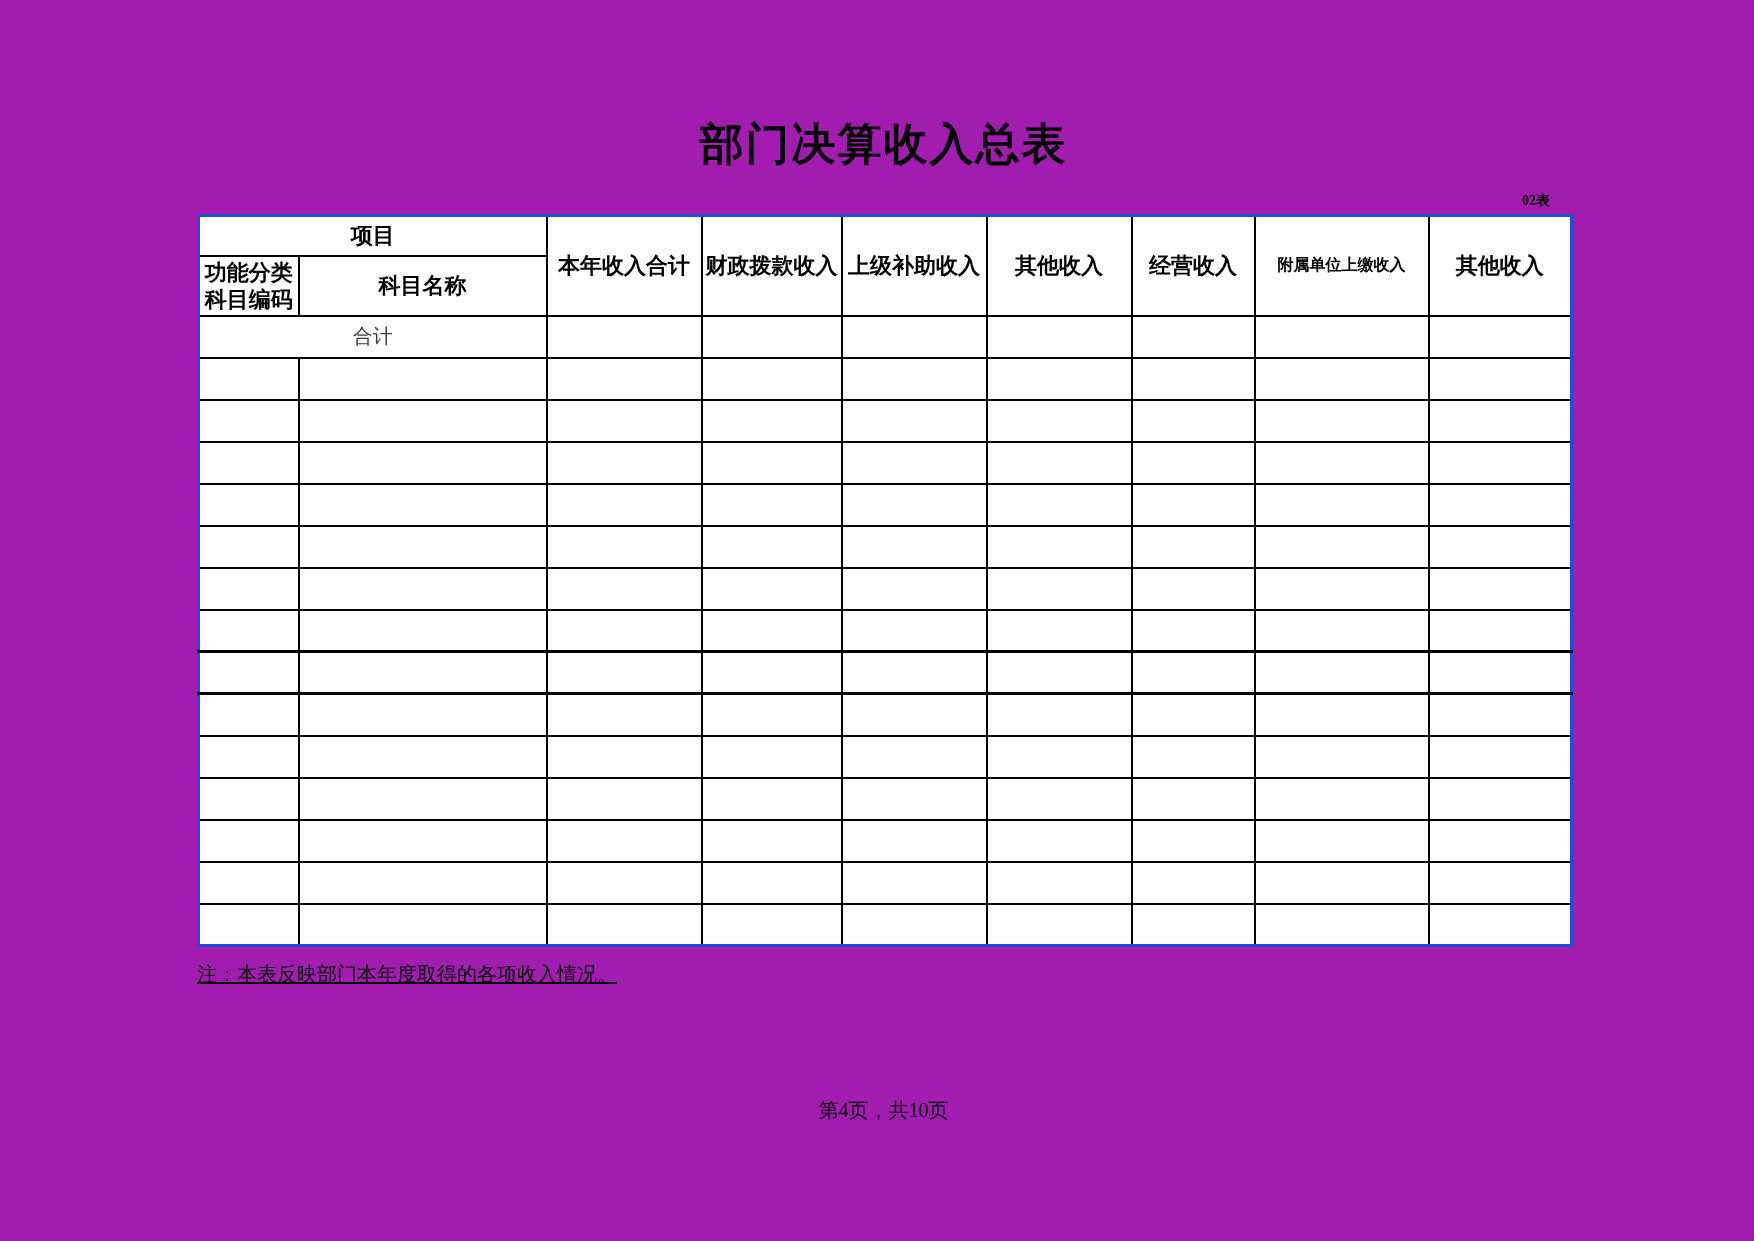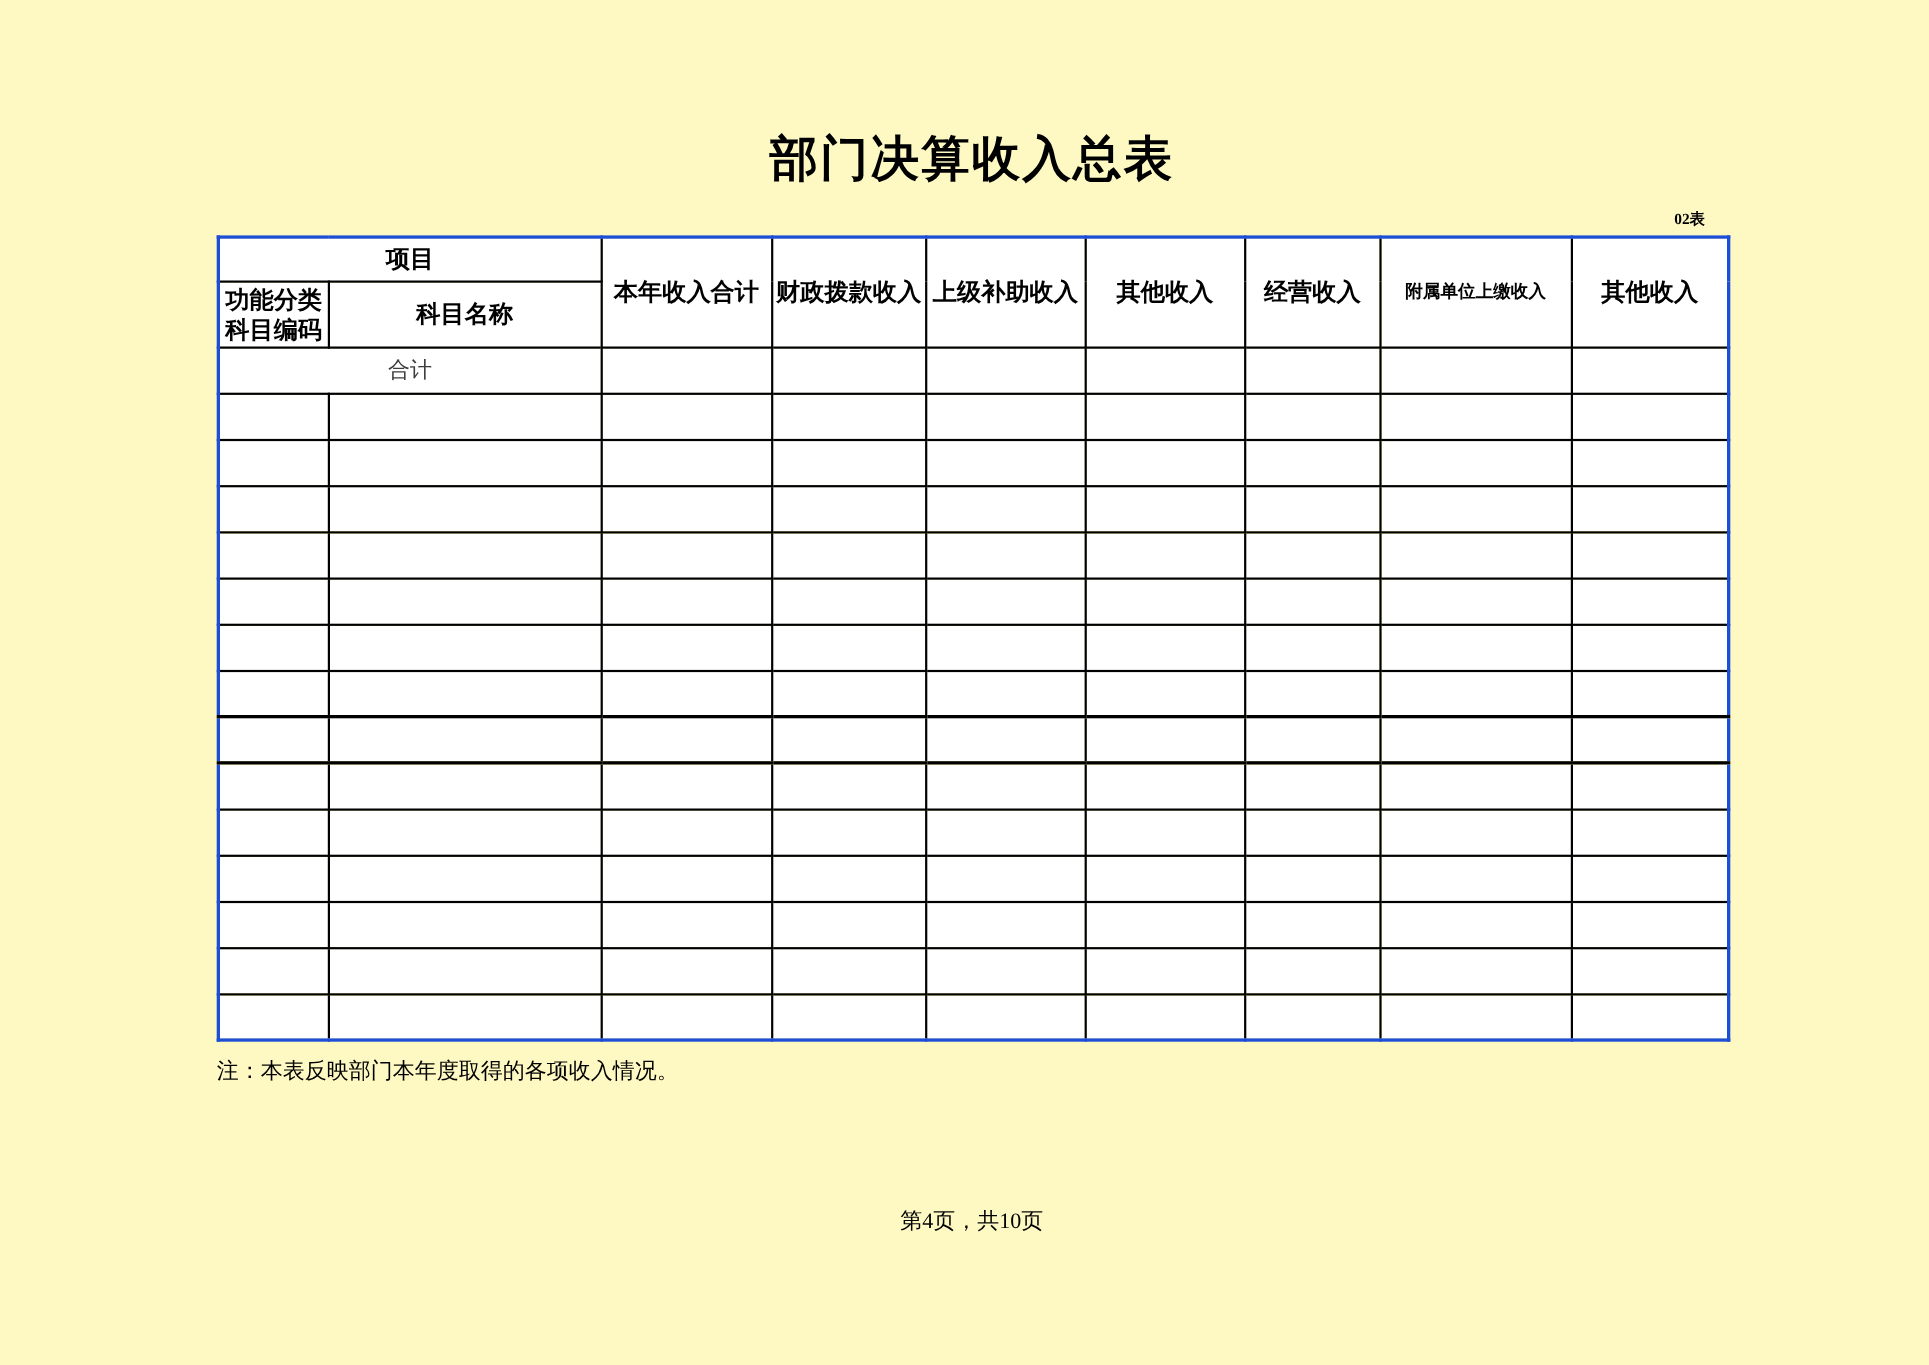--- a/index.html
+++ b/index.html
@@ -8,21 +8,21 @@
     background: #ffffff;
     color: #000000;
     font-family: "Liberation Serif", "DejaVu Serif", serif;
   }
   .page {
     position: relative;
     width: 1754px;
     height: 1241px;
     box-sizing: border-box;
     padding: 118px 184px 0 197px;
-    background: #fef9c3;
+    background: #a21caf;
     overflow: hidden;
   }
   .title {
     margin: 0;
     font-size: 44px;
     line-height: 54px;
     font-weight: bold;
     text-align: center;
     letter-spacing: 2px;
   }
@@ -86,20 +86,21 @@
     font-weight: normal;
     font-size: 20px;
     color: #3d3d3d;
   }
   .note {
     margin: 14px 0 0 0;
     font-size: 20px;
     line-height: 26px;
     font-weight: normal;
     text-align: left;
+    text-decoration: underline;
   }
   .page-footer {
     margin: 110px 0 0 0;
     font-size: 20px;
     line-height: 26px;
     font-weight: normal;
     text-align: center;
   }
 </style>
 </head>

